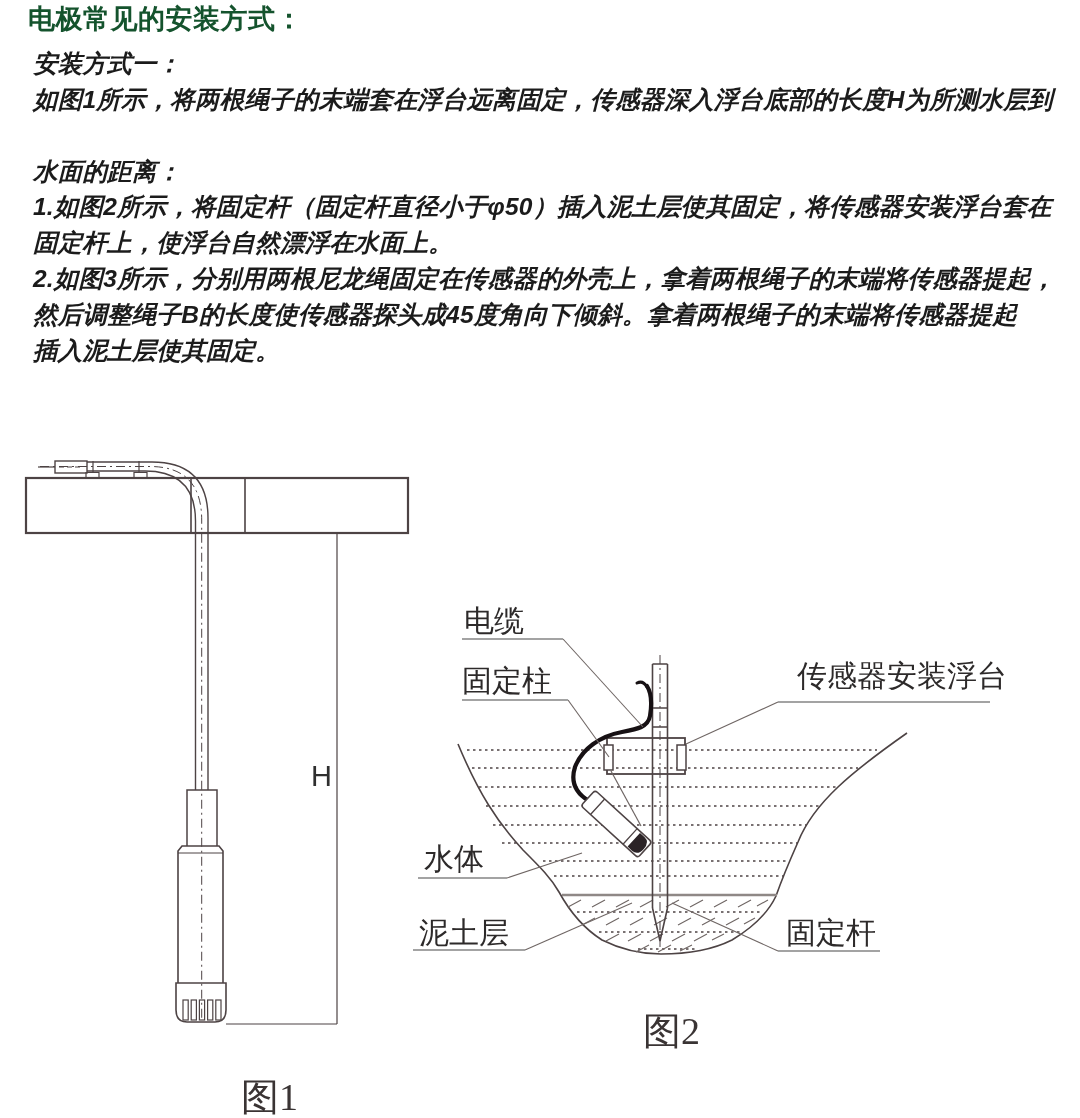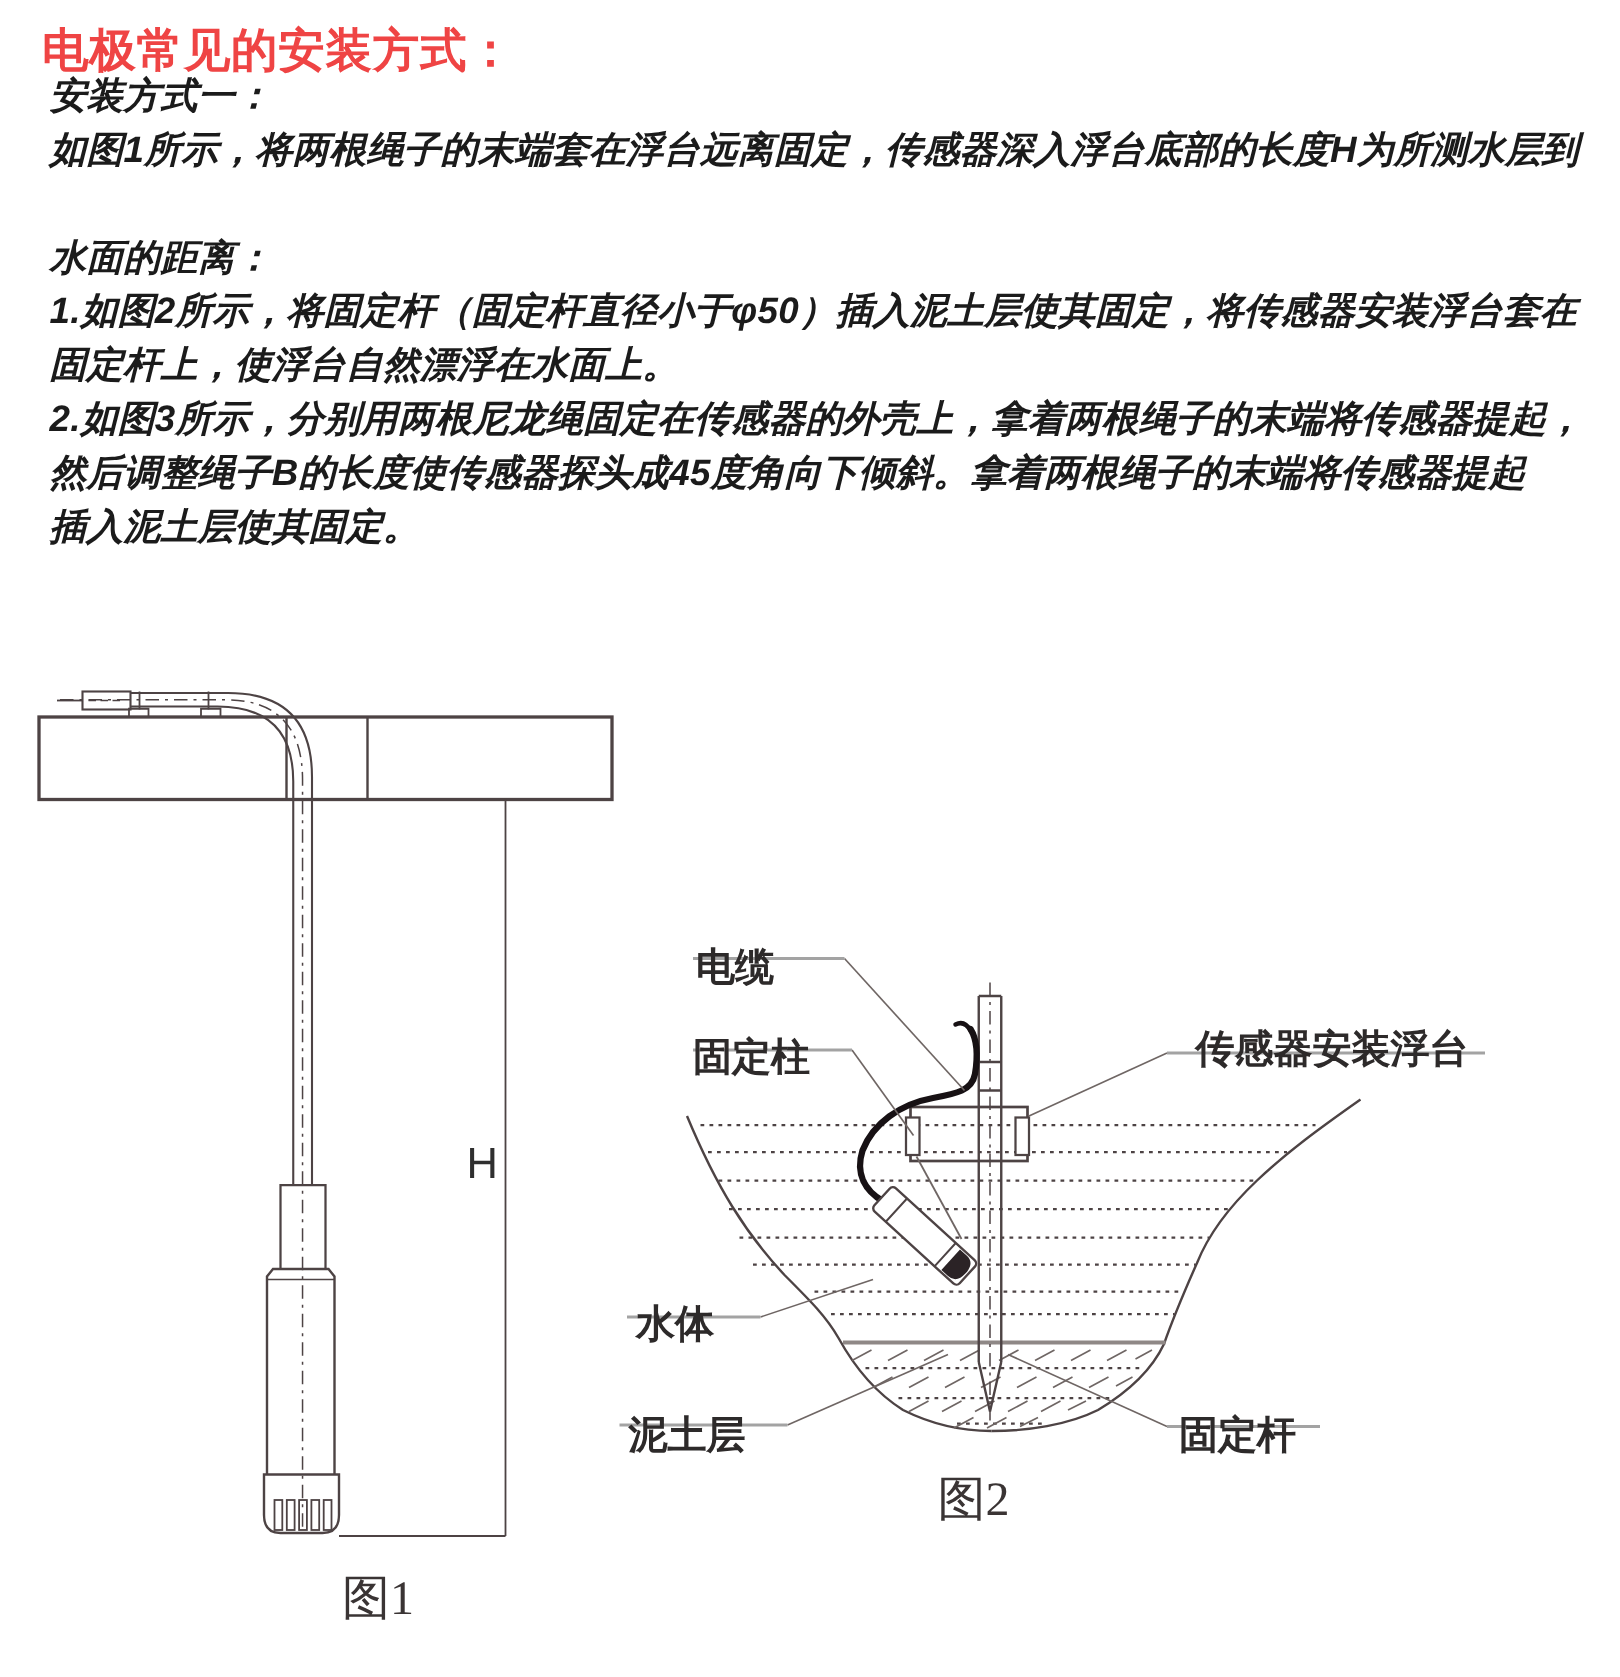--- a/index.html
+++ b/index.html
@@ -1,24 +1,24 @@
 <!DOCTYPE html>
 <html><head>
 <meta charset="utf-8">
 <style>
   html,body{margin:0;padding:0;background:#ffffff;}
   #page{position:relative;width:1080px;height:1118px;background:#ffffff;overflow:hidden;
         font-family:"Liberation Sans","DejaVu Sans",sans-serif;}
-  .doc-title{position:absolute;left:28px;top:13px;font-size:31px;font-weight:700;color:#ef4444;white-space:nowrap;letter-spacing:.5px;}
+  .doc-title{position:absolute;left:28px;top:1px;font-size:27px;font-weight:700;color:#14532d;white-space:nowrap;letter-spacing:.5px;}
   .doc-line{position:absolute;left:33px;font-size:24.5px;font-weight:600;color:#1b1b1b;white-space:nowrap;letter-spacing:.2px;font-style:italic;}
   svg{position:absolute;left:0;top:0;}
-  .fig-label{position:absolute;font-size:26px;font-weight:700;color:#2d2a2a;white-space:nowrap;margin-top:26px;}
+  .fig-label{position:absolute;font-size:30px;font-weight:400;color:#2d2a2a;white-space:nowrap;}
   .dim-label{position:absolute;font-size:29px;font-weight:400;color:#2f2f2f;}
-  .caption{position:absolute;font-size:32px;font-weight:400;color:#3a3434;text-align:left;
-           font-family:"Liberation Serif","DejaVu Serif",serif;}
+  .caption{position:absolute;font-size:38px;font-weight:400;color:#3a3434;text-align:right;
+           font-family:"Liberation Serif","DejaVu Serif",serif;margin-top:28px;}
 </style>
 </head>
 <body>
 
 <div id="page">
 
   <div class="doc-title">电极常见的安装方式：</div>
   <div class="doc-line" style="top:47px">安装方式一：</div>
   <div class="doc-line" style="top:83px">如图1所示，将两根绳子的末端套在浮台远离固定，传感器深入浮台底部的长度H为所测水层到</div>
   <div class="doc-line" style="top:155px">水面的距离：</div>

